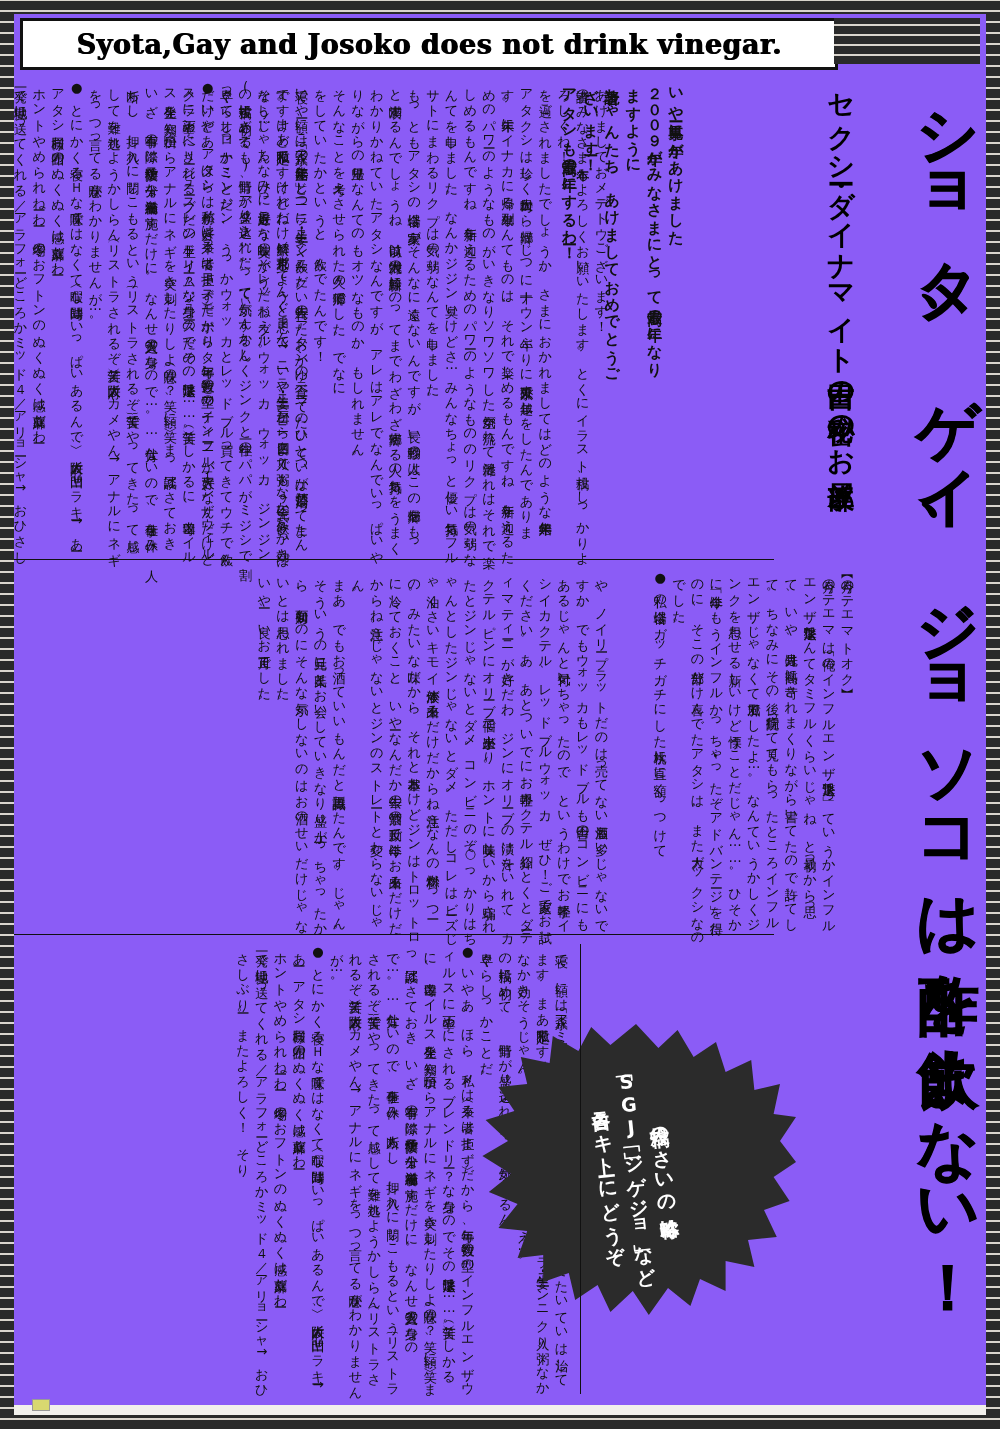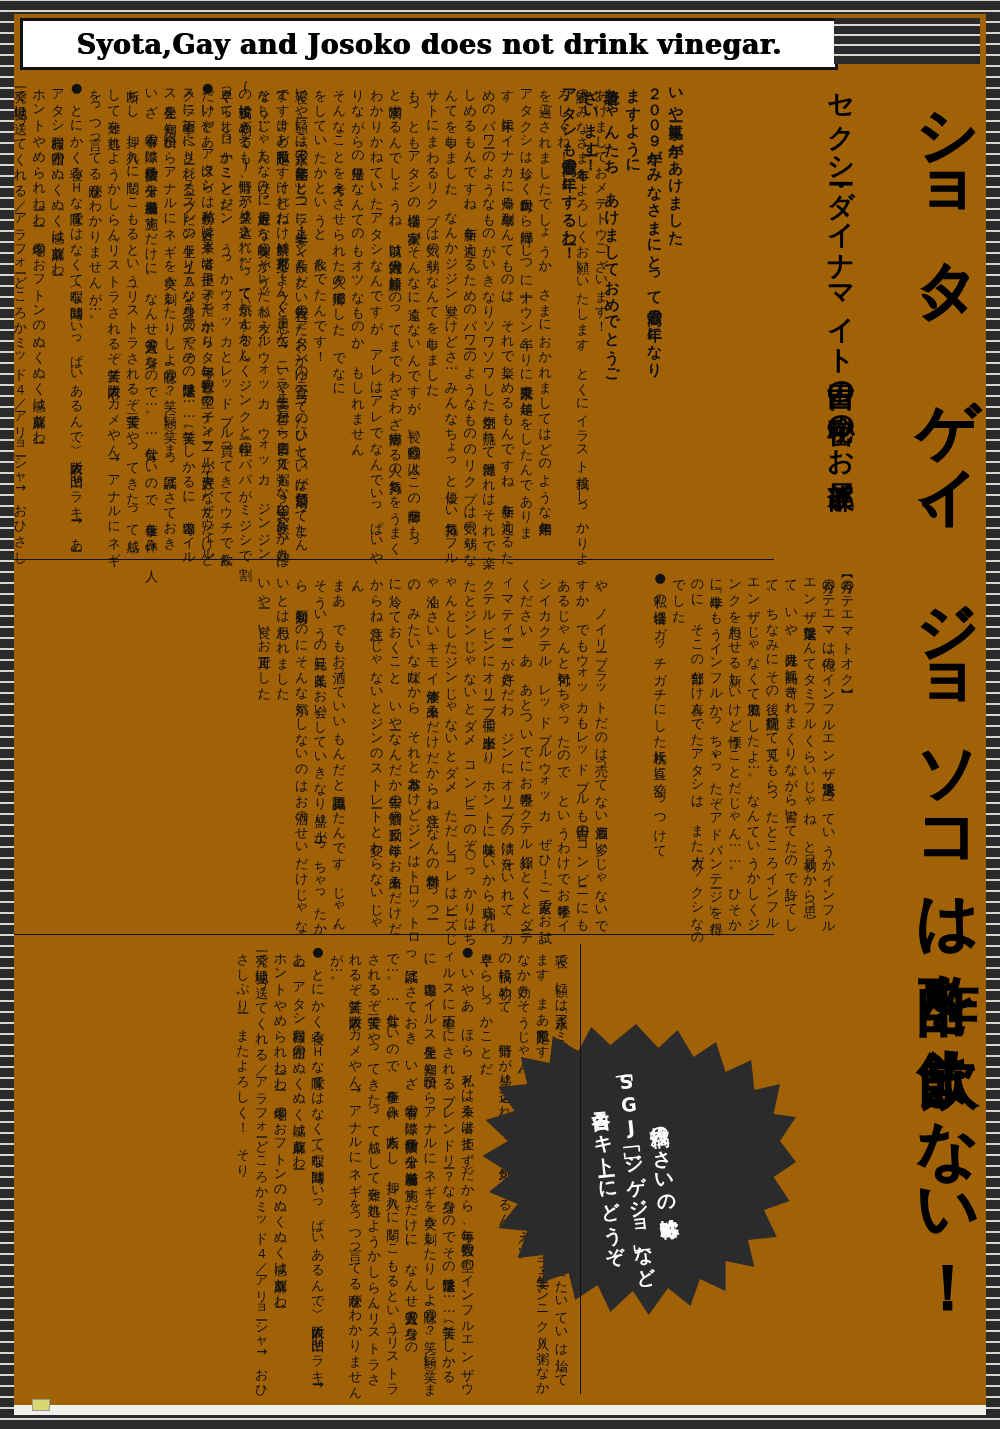--- a/index.html
+++ b/index.html
@@ -30,21 +30,21 @@
     background:
       repeating-linear-gradient(0deg, #2a2a2a 0px, #2a2a2a 9px, #d9d4cc 9px, #d9d4cc 11px),
       repeating-linear-gradient(90deg, #2a2a2a 0px, #2a2a2a 26px, #cfc9c0 26px, #cfc9c0 28px);
     background-color: #333;
   }
   .page-inner {
     position: absolute;
     left: 14px; top: 14px;
     width: 972px;
     height: 1401px;
-    background: #a16207;
+    background: #8b5cf6;
     overflow: hidden;
   }
   
   .banner {
     position: absolute;
     left: 6px; top: 4px;
     width: 812px;
     height: 46px;
     border: 3px solid #111;
     background: #fff;

